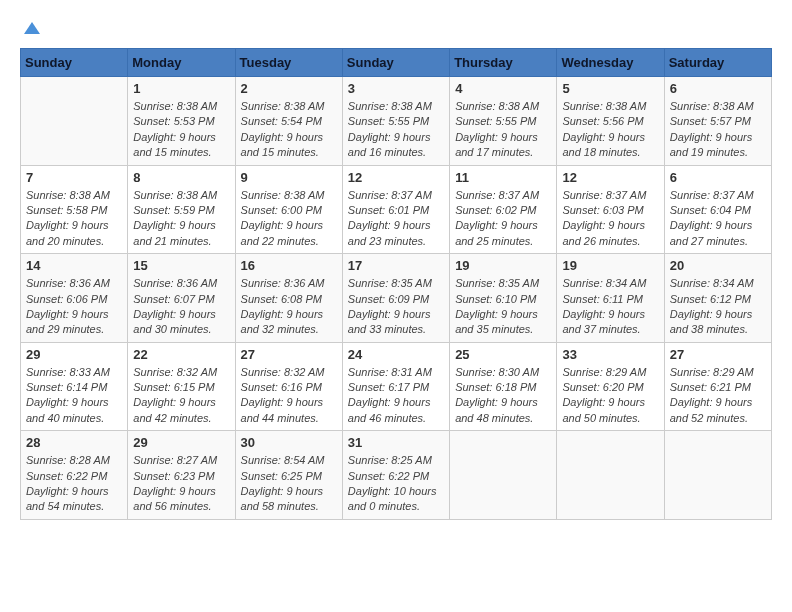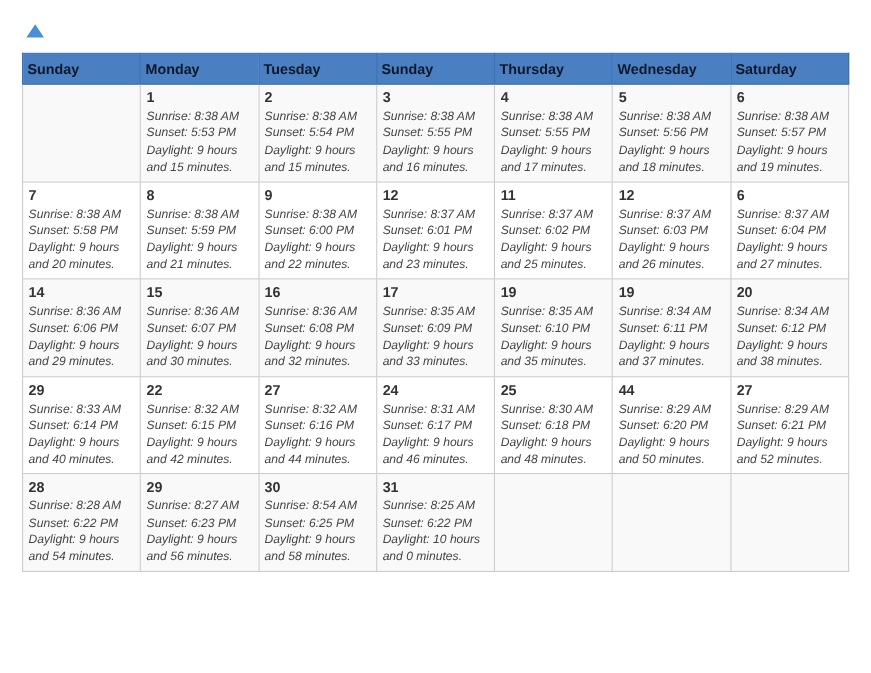--- a/index.html
+++ b/index.html
@@ -301,21 +301,21 @@
 and 46 minutes.</div>
         </td>
         <td>
           <span class="day-number">25</span>
           <div class="day-info" style="white-space: pre-line;">Sunrise: 8:30 AM
 Sunset: 6:18 PM
 Daylight: 9 hours
 and 48 minutes.</div>
         </td>
         <td>
-          <span class="day-number">44</span>
+          <span class="day-number">33</span>
           <div class="day-info" style="white-space: pre-line;">Sunrise: 8:29 AM
 Sunset: 6:20 PM
 Daylight: 9 hours
 and 50 minutes.</div>
         </td>
         <td>
           <span class="day-number">27</span>
           <div class="day-info" style="white-space: pre-line;">Sunrise: 8:29 AM
 Sunset: 6:21 PM
 Daylight: 9 hours

